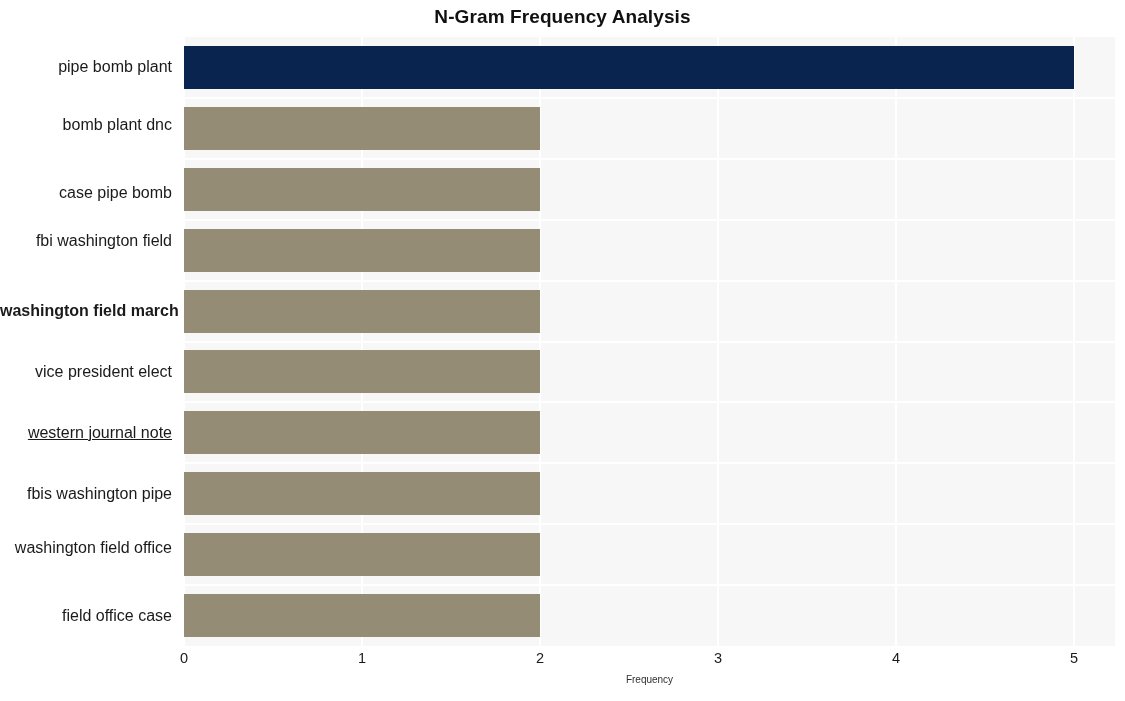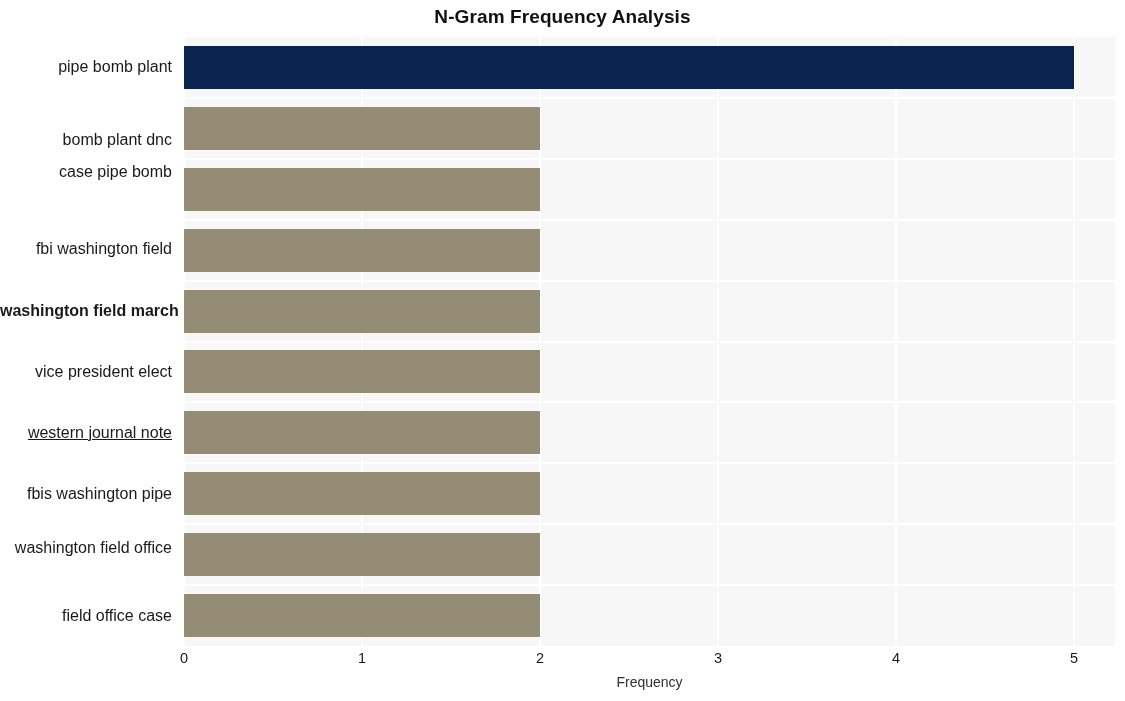--- a/index.html
+++ b/index.html
@@ -105,21 +105,21 @@
     color: #1a1a1a;
     white-space: nowrap;
   }
 
   .xaxis-title {
     position: absolute;
     left: 184px;
     top: 674px;
     width: 931px;
     text-align: center;
-    font-size: 14px;
+    font-size: 10px;
     color: #303030;
   }
 </style>
 </head>
 <body>
 
 <div class="figure">
 
   <div class="chart-title">N-Gram Frequency Analysis</div>
 
@@ -146,23 +146,23 @@
       <div class="bar" title="washington field march: 2" style="top: 252.55px; width: 356.023px;"></div>
       <div class="bar" title="vice president elect: 2" style="top: 313.45px; width: 356.023px;"></div>
       <div class="bar" title="western journal note: 2" style="top: 374.35px; width: 356.023px;"></div>
       <div class="bar" title="fbis washington field: 2" style="top: 435.25px; width: 356.023px;"></div>
       <div class="bar" title="washington field office: 2" style="top: 496.15px; width: 356.023px;"></div>
       <div class="bar" title="field office steve: 2" style="top: 557.05px; width: 356.023px;"></div>
     </div>
 
   <div class="ylabels" id="ylabels">
       <div class="ylabel" style="top: 22.45px;">pipe bomb plant</div>
-      <div class="ylabel" style="top: 95px;">bomb plant dnc</div>
-      <div class="ylabel" style="top: 127px;">case pipe bomb</div>
-      <div class="ylabel" style="top: 204px;">fbi washington field</div>
+      <div class="ylabel" style="top: 80px;">bomb plant dnc</div>
+      <div class="ylabel" style="top: 148px;">case pipe bomb</div>
+      <div class="ylabel" style="top: 196px;">fbi washington field</div>
       <div class="ylabel" style="top: 266.05px; font-weight: bold;">washington field march</div>
       <div class="ylabel" style="top: 326.95px; padding-left: 29px;">vice president elect</div>
       <div class="ylabel" style="top: 387.85px; text-decoration: underline;">western journal note</div>
       <div class="ylabel" style="top: 448.75px;">fbis washington pipe</div>
       <div class="ylabel" style="top: 503px;">washington field office</div>
       <div class="ylabel" style="top: 570.55px;">field office case</div>
     </div>
 
   <div class="xlabels" id="xlabels">
       <div class="xtick" style="left: 0px;">0</div>

